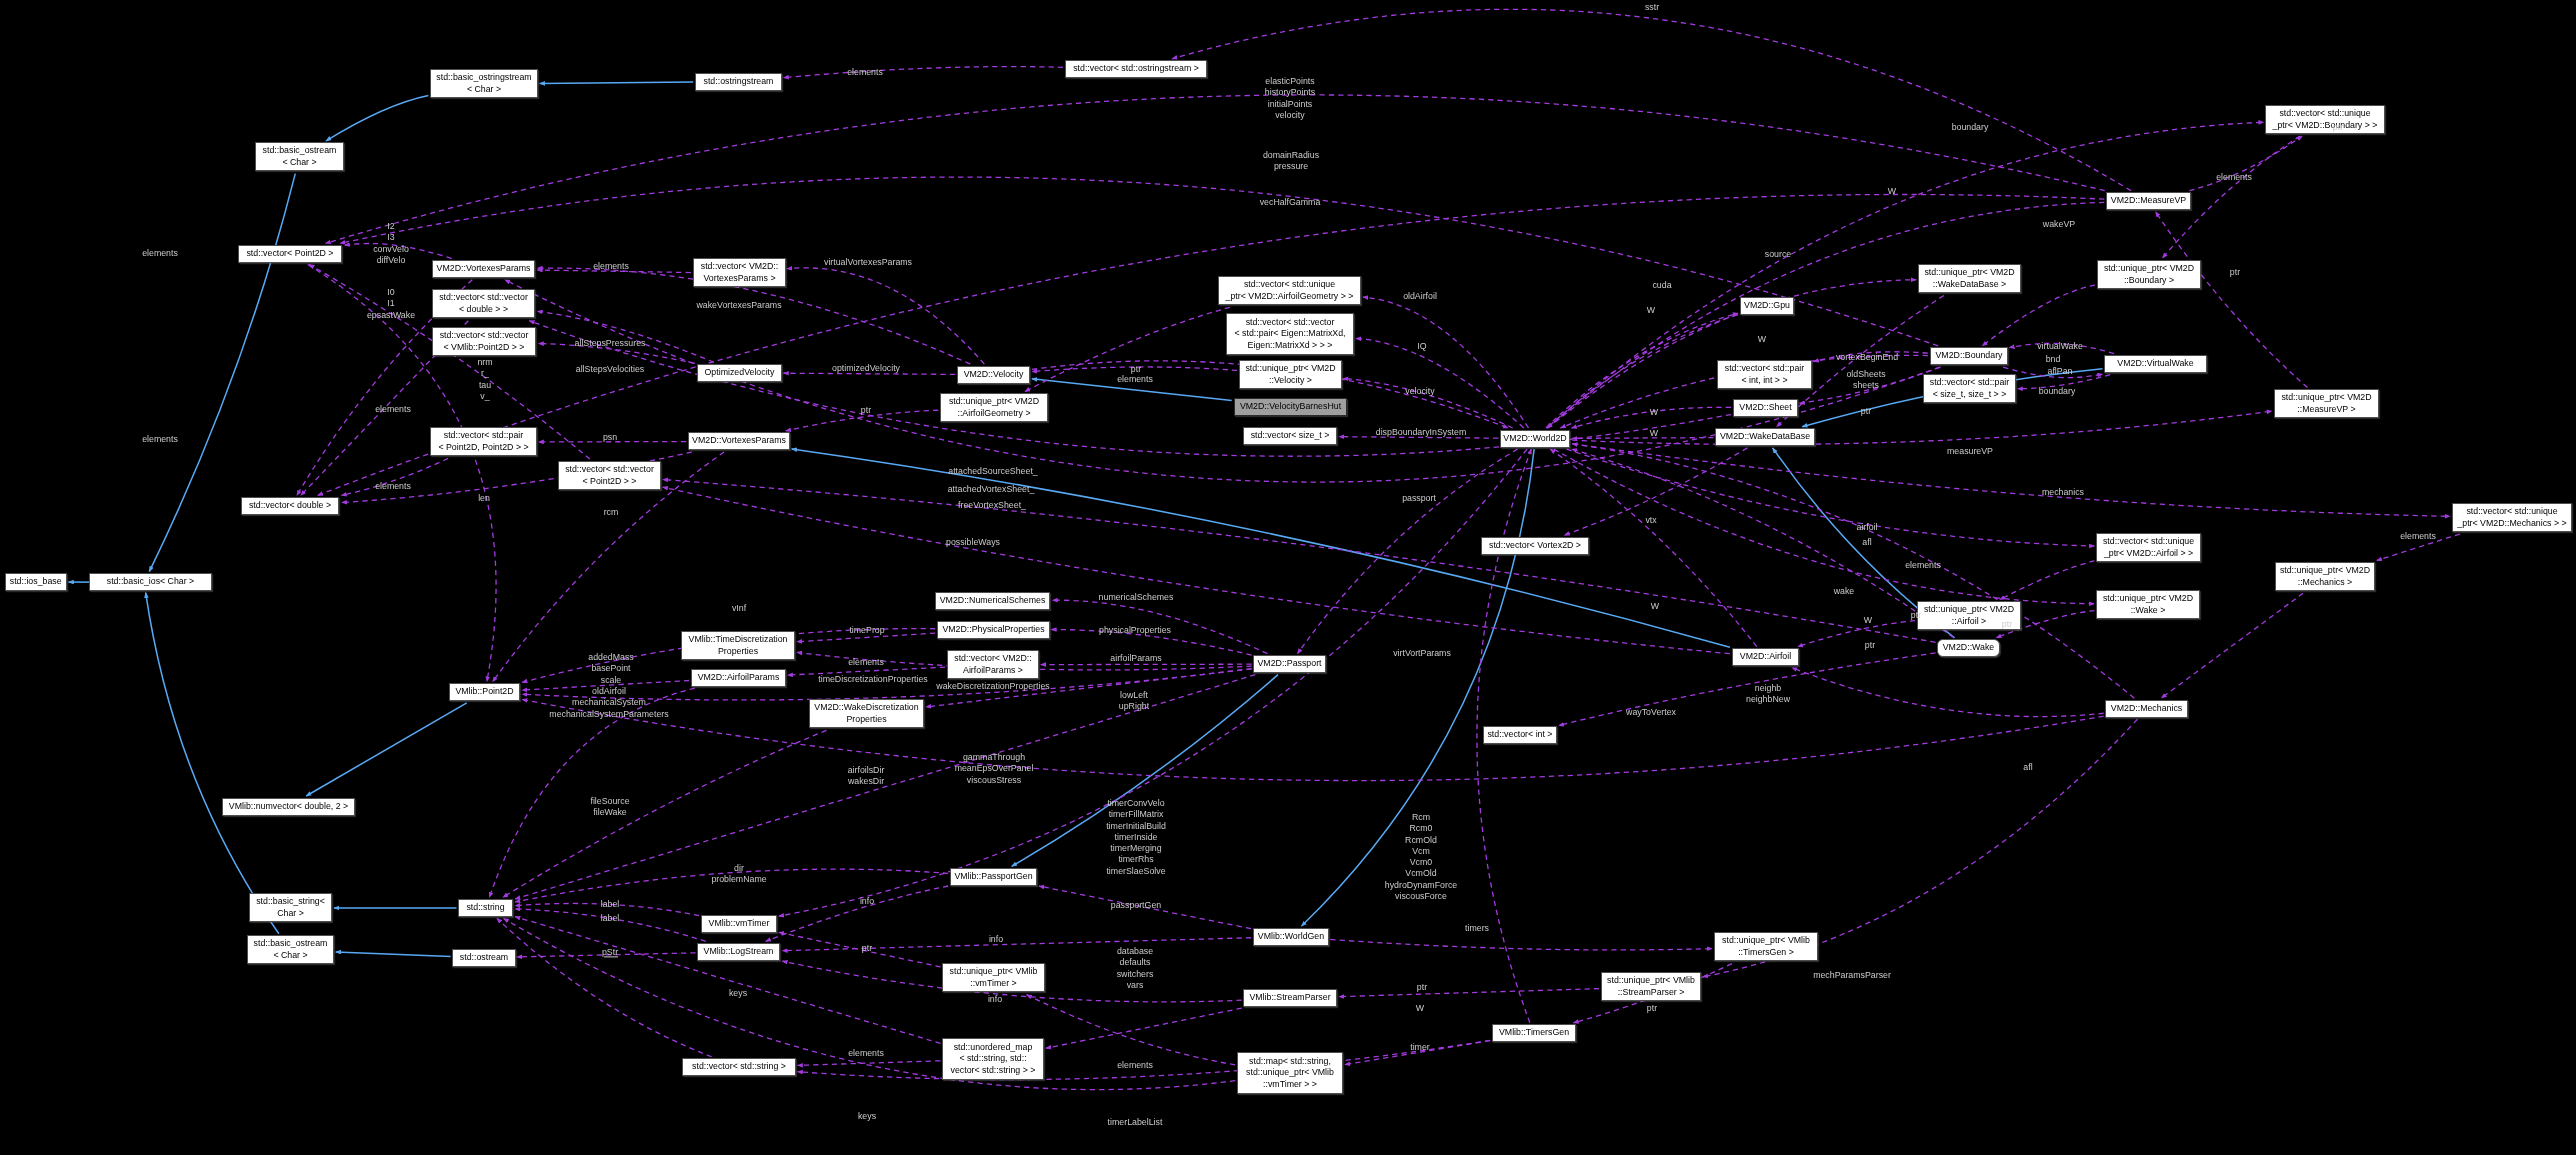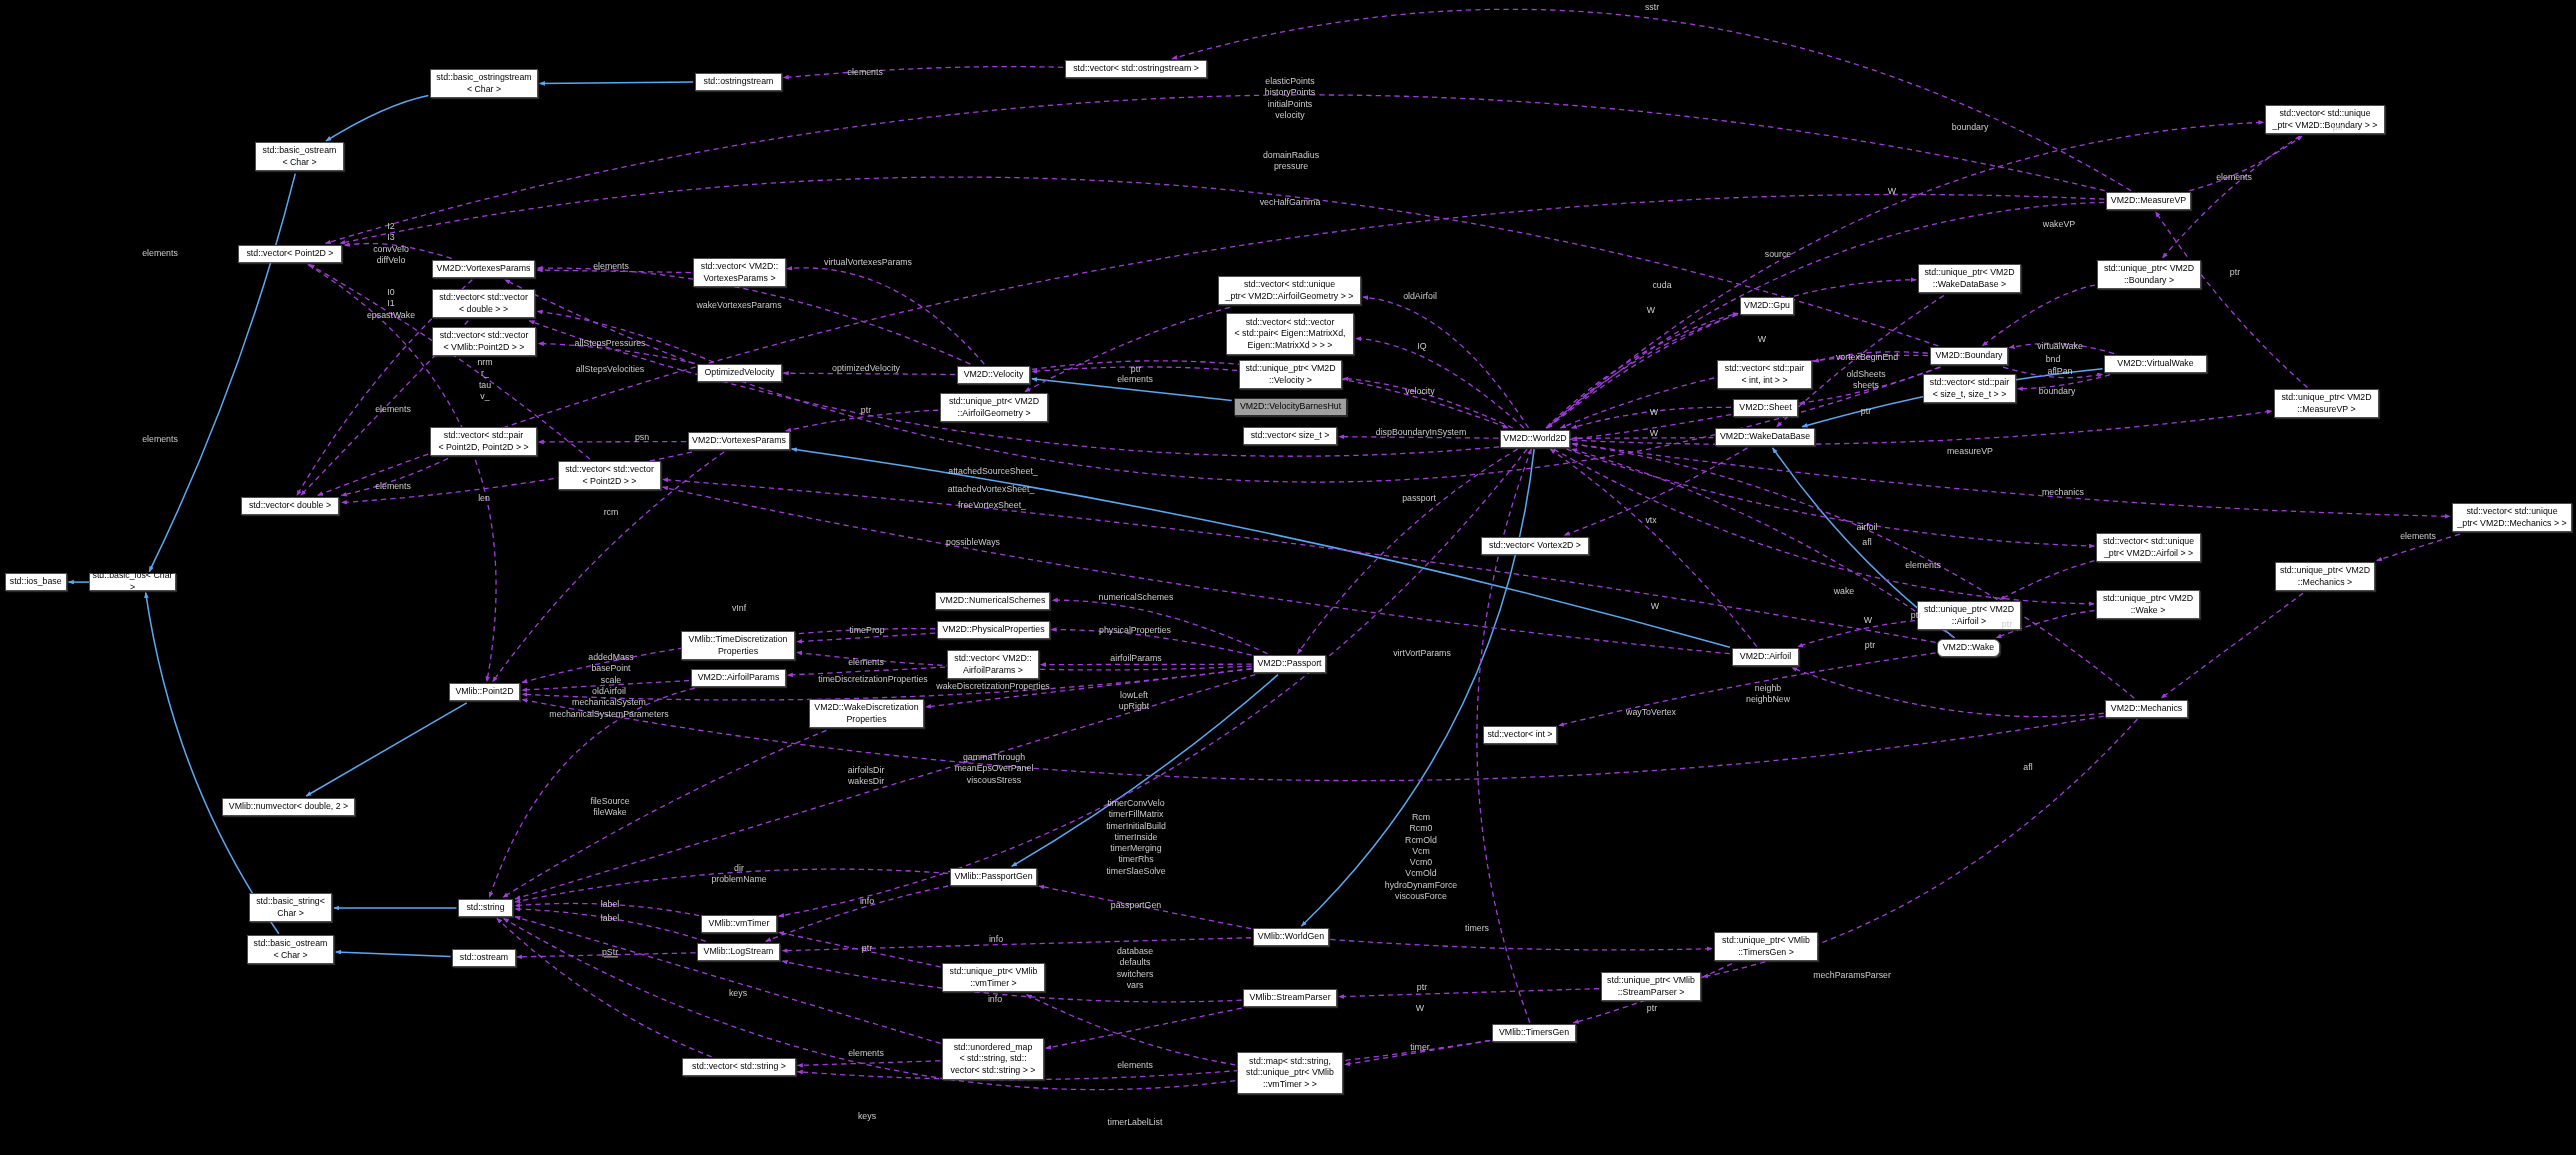--- a/index.html
+++ b/index.html
@@ -141,21 +141,21 @@
       <path d="M2136.0,1141.0 Q1516.6,1217.0 891.0,1184.3" class="euse" marker-end="url(#au)"></path>
       <path d="M1596.0,1080.1 Q1477.3,1087.5 1360.0,1094.8" class="euse" marker-end="url(#au)"></path>
       <path d="M1596.0,1072.6 Q1253.9,1068.0 891.0,1164.2" class="euse" marker-end="url(#au)"></path>
       <path d="M1613.0,1138.1 Q1477.3,1145.0 1344.0,1151.7" class="euse" marker-end="url(#au)"></path>
       <path d="M1176.0,1160.9 Q1043.8,1168.5 891.0,1177.3" class="euse" marker-end="url(#au)"></path>
       <path d="M1185.6,1174.0 Q936.7,1234.3 835.2,1531.0" class="euse" marker-end="url(#au)"></path>
       <path d="M2605.9,766.0 Q2096.6,1418.2 1329.0,1563.2" class="euse" marker-end="url(#au)"></path>
       <path d="M2729.0,1686.7 Q2509.8,1693.5 2285.0,1700.4" class="euse" marker-end="url(#au)"></path>
     </svg>
 <div class="node" style="left: 4.7px; top: 573px; width: 62px; height: 17.6px;">std::ios_base</div>
-    <div class="node" style="left: 89px; top: 573px; width: 87px; height: 17.6px;">std::basic_ios&lt; Char &gt;</div>
+    <div class="node" style="left: 89px; top: 573px; width: 123px; height: 17.6px;">std::basic_ios&lt; Char &gt;</div>
     <div class="node" style="left: 430px; top: 69px; width: 108px; height: 29px;">std::basic_ostringstream
 &lt; Char &gt;</div>
     <div class="node" style="left: 695px; top: 73px; width: 87px; height: 17.6px;">std::ostringstream</div>
     <div class="node" style="left: 1065px; top: 60px; width: 142px; height: 17.6px;">std::vector&lt; std::ostringstream &gt;</div>
     <div class="node" style="left: 255px; top: 142px; width: 89px; height: 29px;">std::basic_ostream
 &lt; Char &gt;</div>
     <div class="node" style="left: 238px; top: 245px; width: 104px; height: 17.6px;">std::vector&lt; Point2D &gt;</div>
     <div class="node" style="left: 432px; top: 260px; width: 103px; height: 17.6px;">VM2D::VortexesParams</div>
     <div class="node" style="left: 432px; top: 289px; width: 103px; height: 29px;">std::vector&lt; std::vector
 &lt; double &gt; &gt;</div>
@@ -334,21 +334,21 @@
 I1
 epsastWake</div>
     <div class="elabel" style="left: 485px; top: 379px;">nrm
 r_
 tau
 v_</div>
     <div class="elabel" style="left: 393px; top: 410px;">elements</div>
     <div class="elabel" style="left: 393px; top: 487px;">elements</div>
     <div class="elabel" style="left: 160px; top: 254px;">elements</div>
     <div class="elabel" style="left: 160px; top: 440px;">elements</div>
-    <div class="elabel" style="left: 610px; top: 438px; margin-left: 32px;">psn</div>
+    <div class="elabel" style="left: 610px; top: 438px;">psn</div>
     <div class="elabel" style="left: 484px; top: 499px;">len</div>
     <div class="elabel" style="left: 611px; top: 513px;">rcm</div>
     <div class="elabel" style="left: 1136px; top: 598px;">numericalSchemes</div>
     <div class="elabel" style="left: 1135px; top: 631px;">physicalProperties</div>
     <div class="elabel" style="left: 1136px; top: 659px;">airfoilParams</div>
     <div class="elabel" style="left: 993px; top: 687px;">wakeDiscretizationProperties</div>
     <div class="elabel" style="left: 1134px; top: 701px;">lowLeft
 upRight</div>
     <div class="elabel" style="left: 867px; top: 631px;">timeProp</div>
     <div class="elabel" style="left: 866px; top: 663px;">elements</div>

